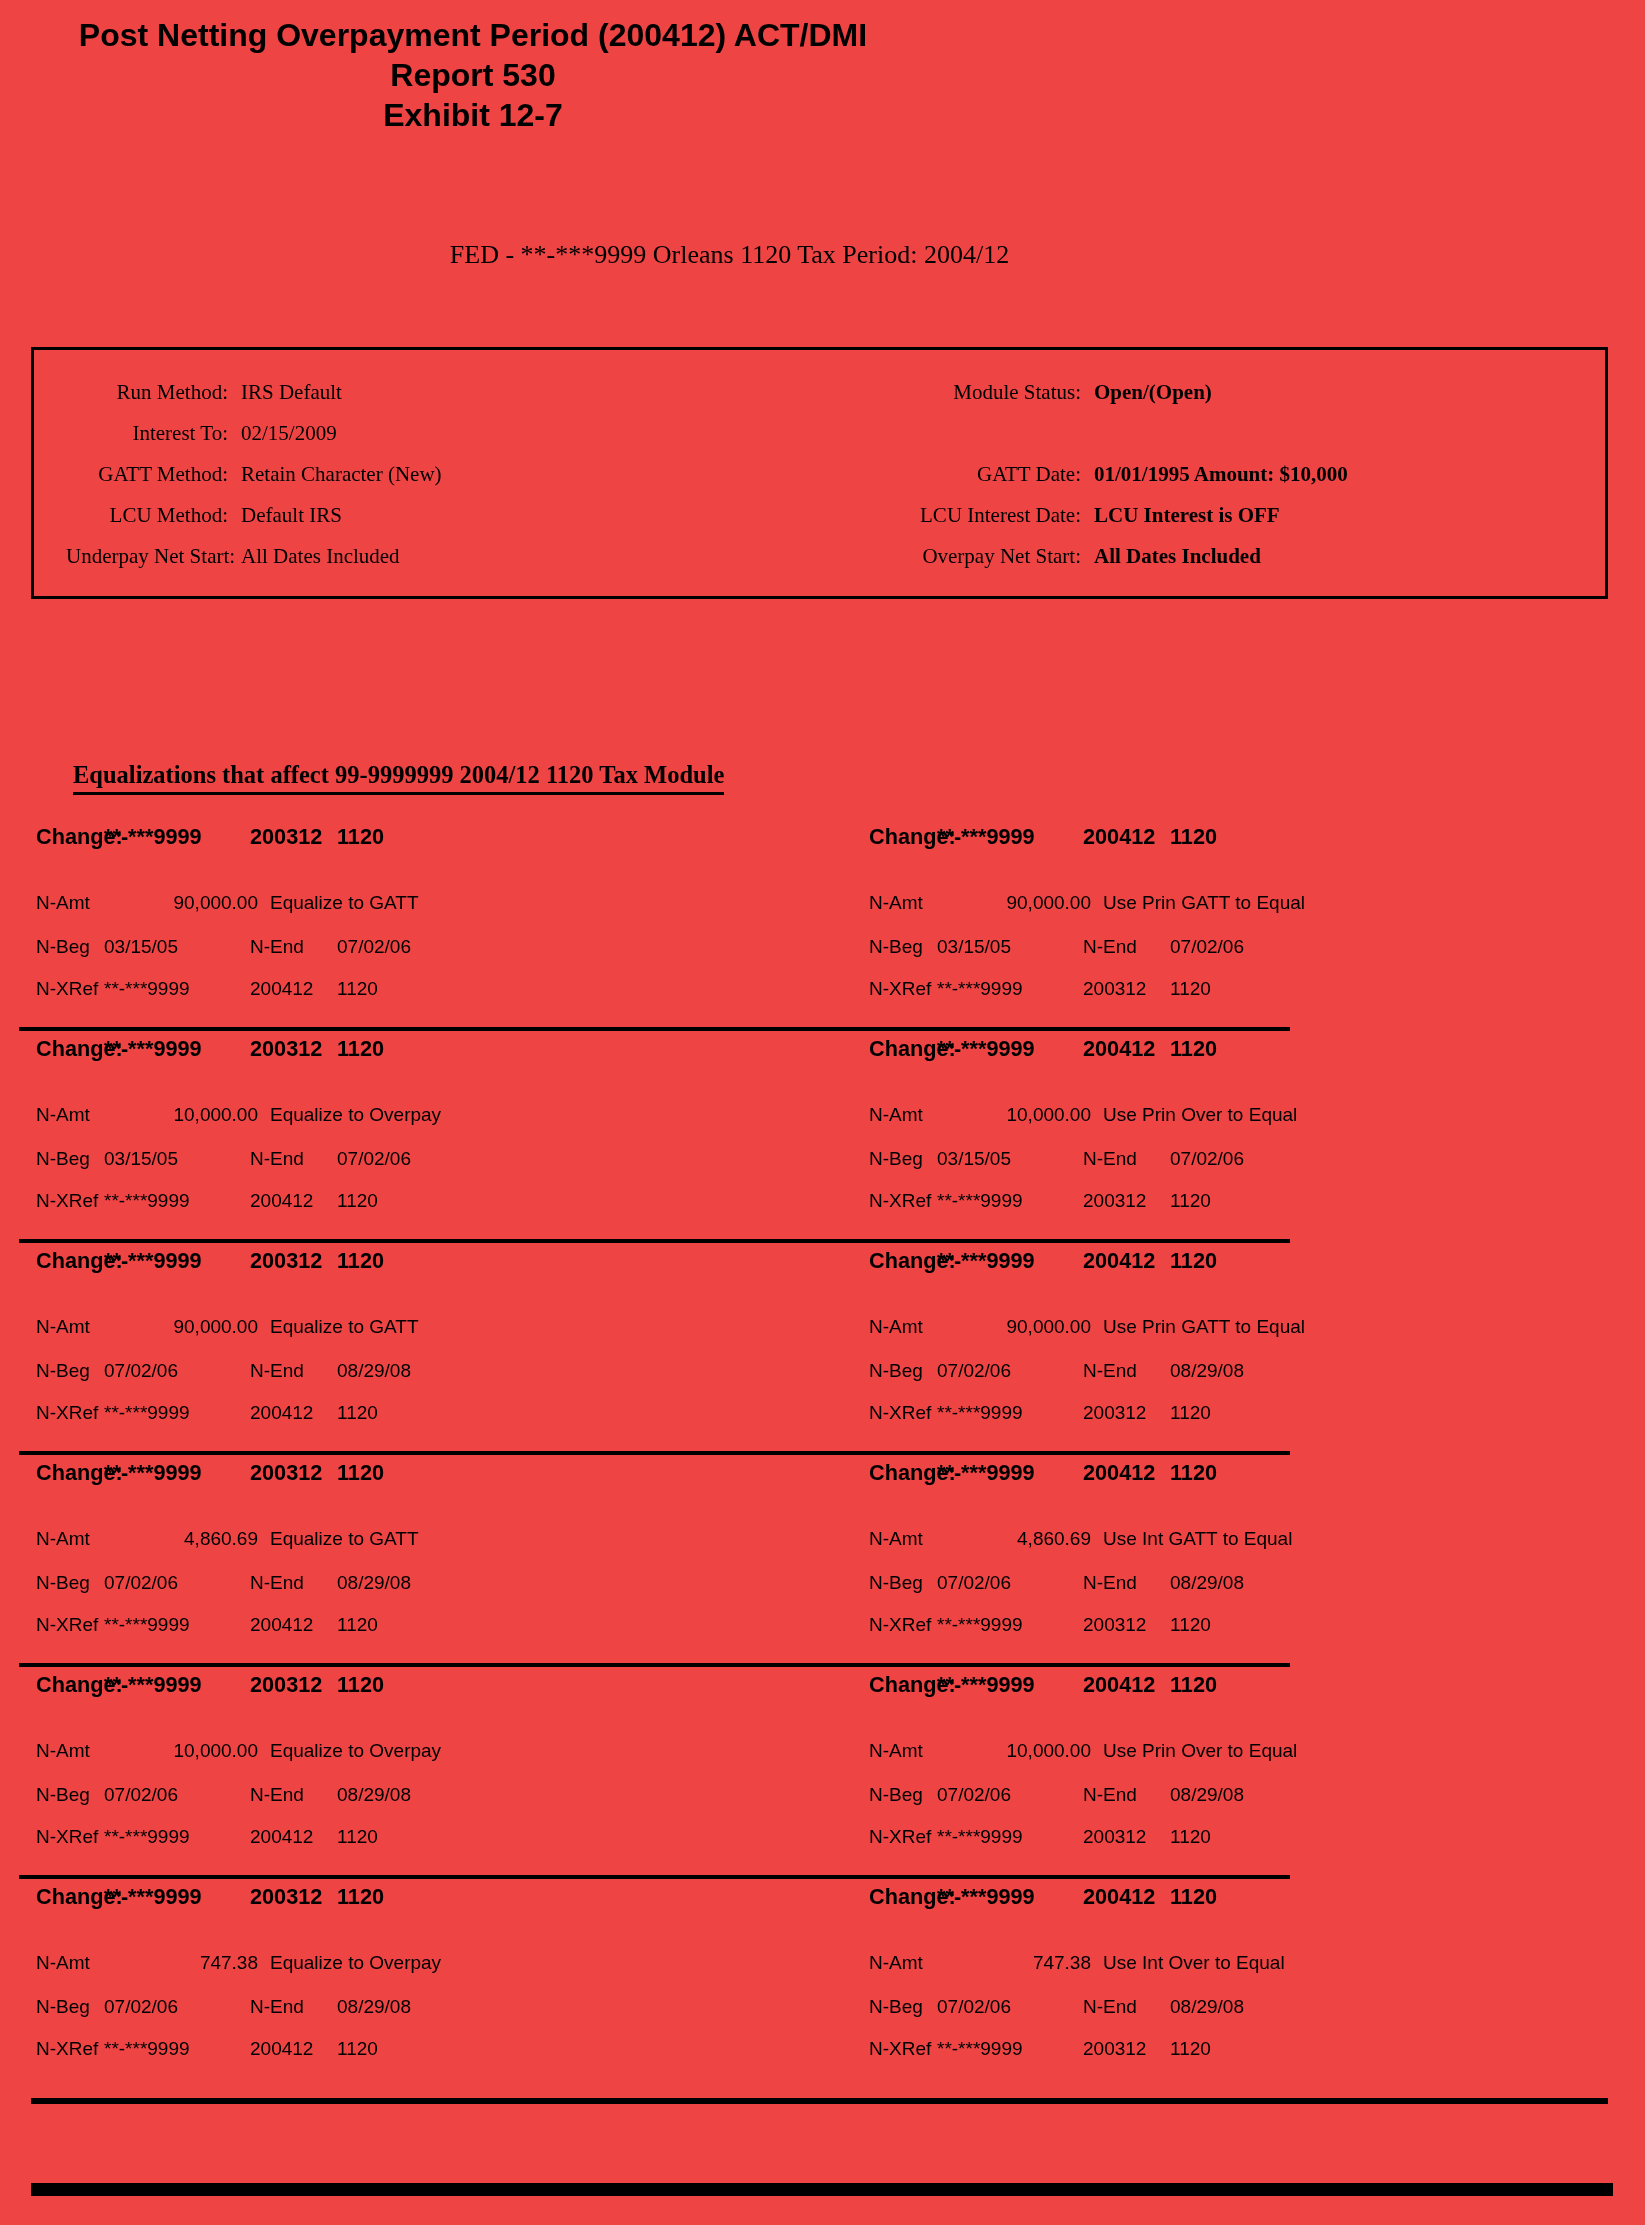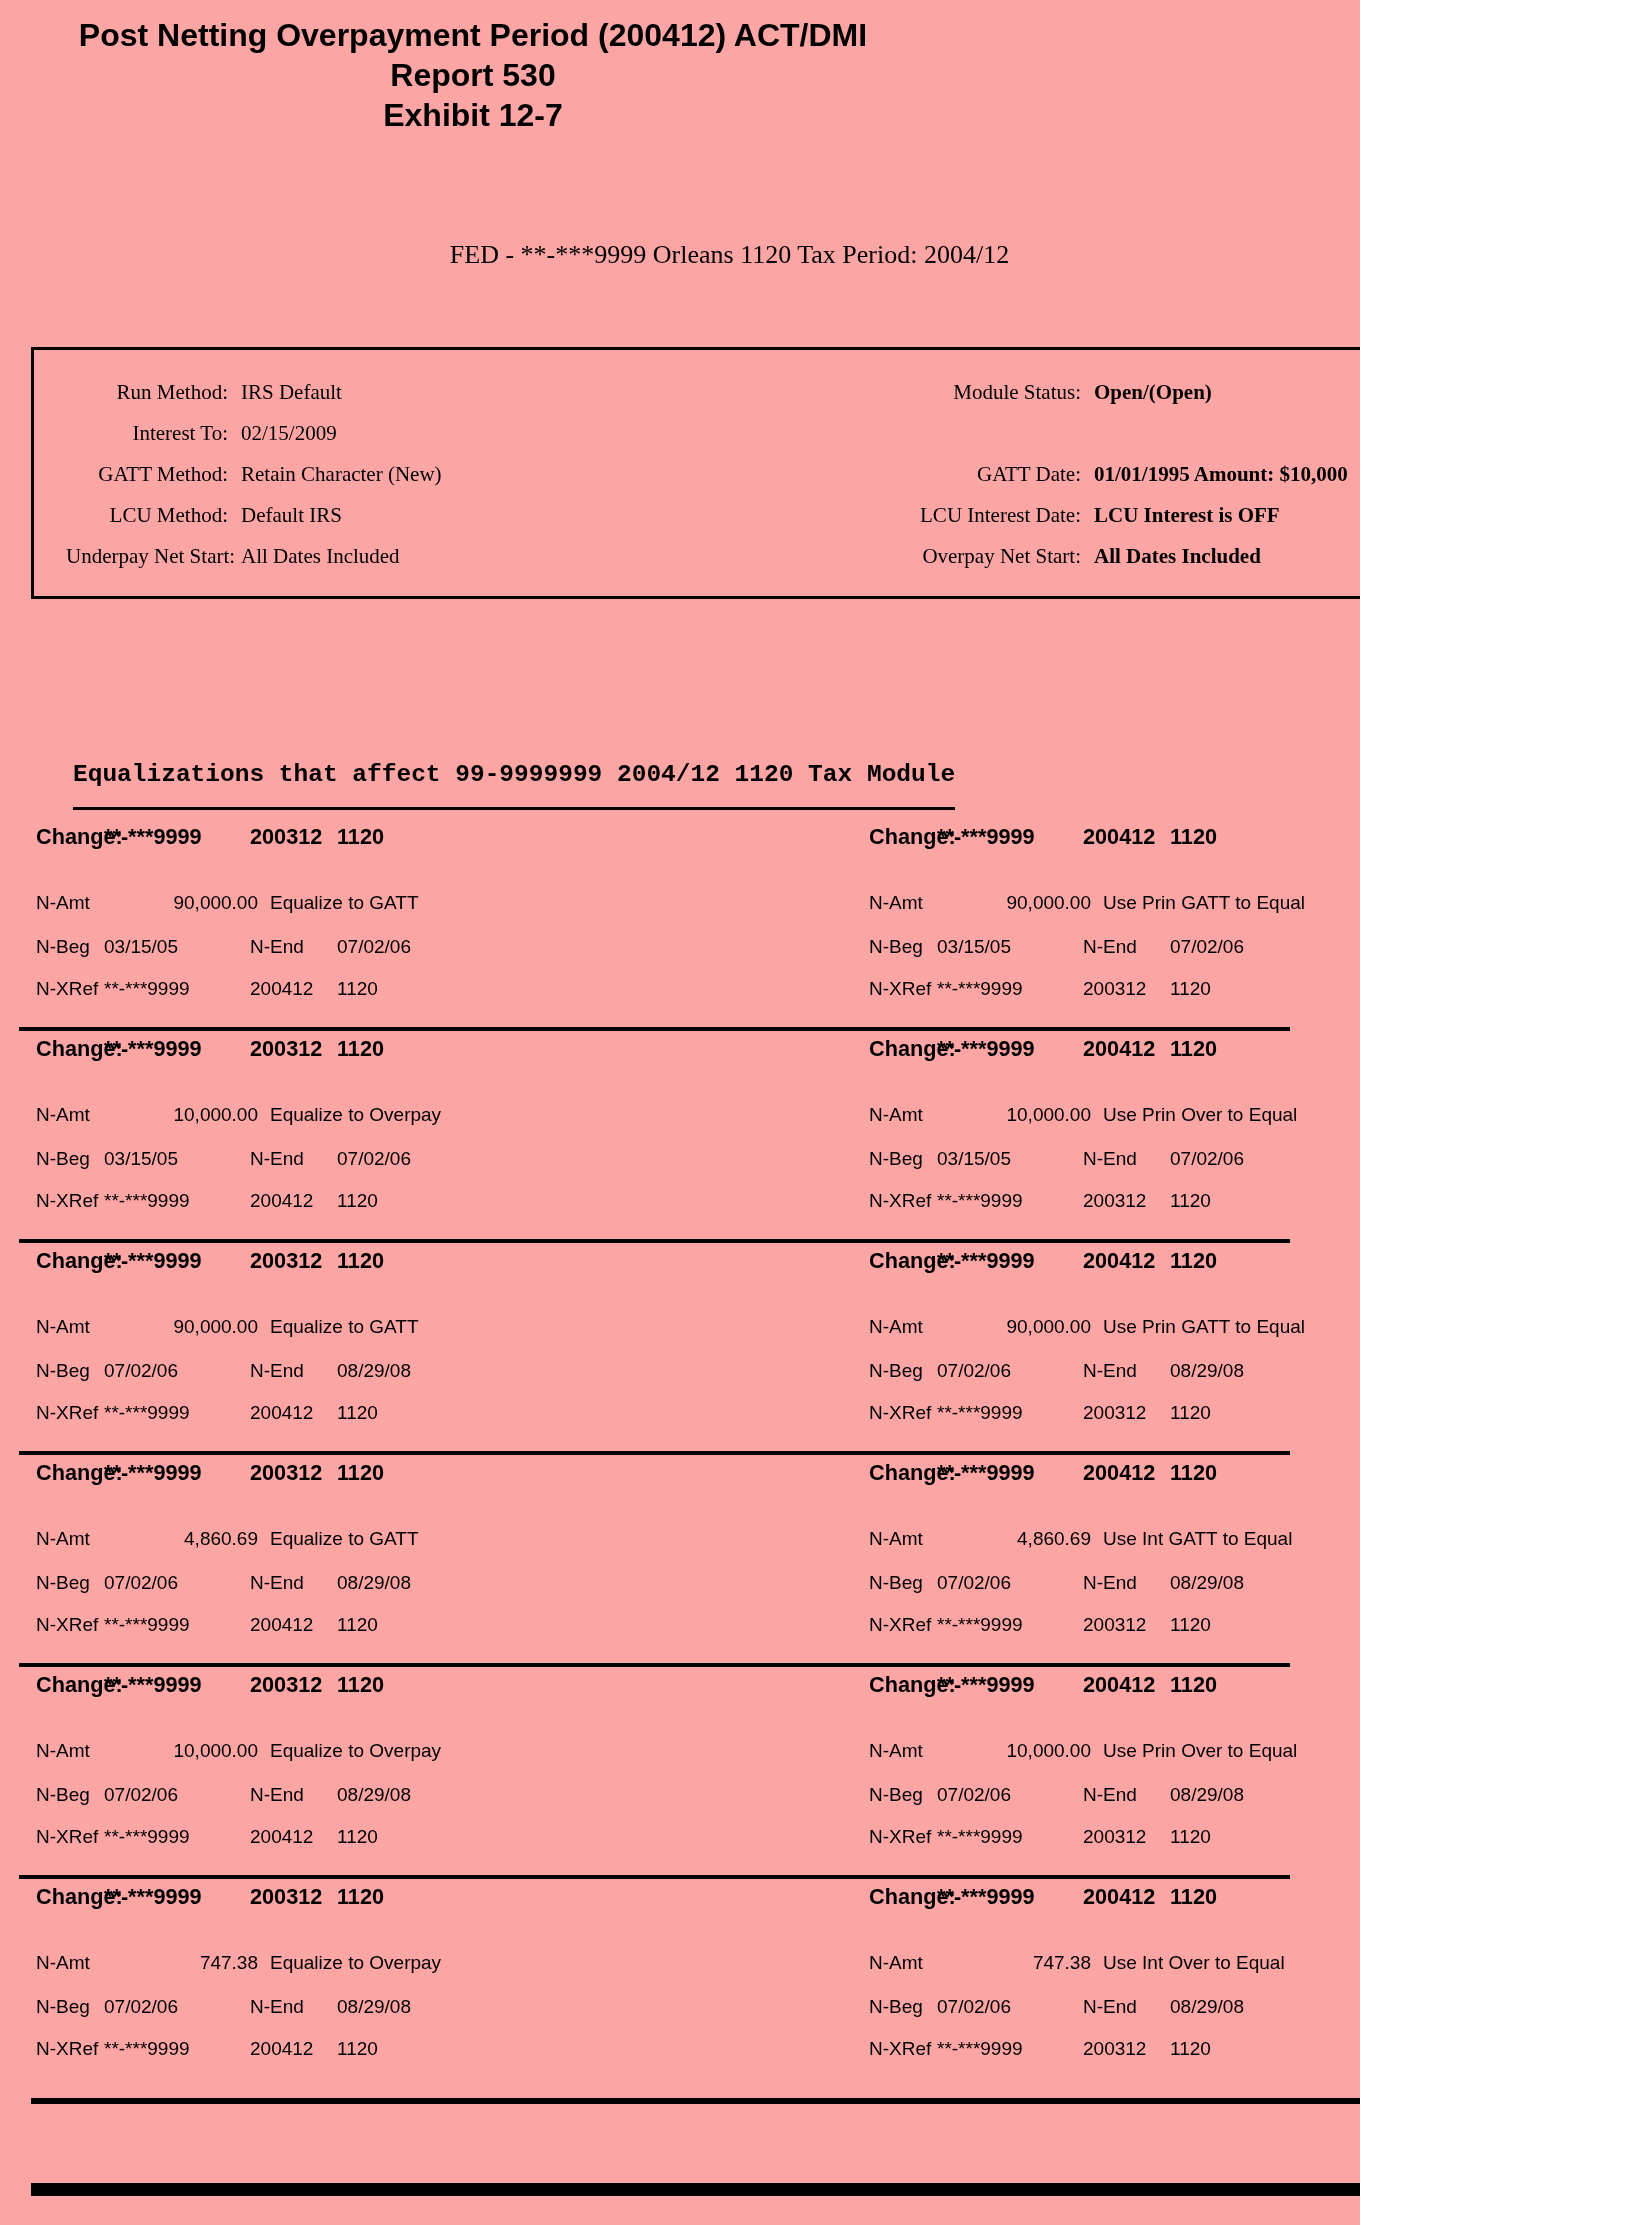--- a/index.html
+++ b/index.html
@@ -1,20 +1,20 @@
 <!DOCTYPE html>
 <html style="font-size:15px"><head>
 <meta charset="utf-8">
 <style>
   html,body{margin:0;padding:0;background:#fff;}
   #page{
     position:relative;
-    width:1360px;
+    width:1645px;
     height:2226px;
-    background:#fca5a5;
+    background:#ef4444;
     color:#000000;
     overflow:hidden;
   }
 
   
   .title-block{
     position:absolute; top:15px; left:33px; width:880px;
     text-align:center;
     font-family:"Liberation Sans", sans-serif;
     font-weight:bold;
@@ -50,24 +50,24 @@
 
   
   .section-heading{
     position:absolute; top:691px; left:33px;
     font-family:"Liberation Serif", serif;
     font-weight:bold; font-style:italic;
     font-size:29px; letter-spacing:0.9px;
   }
   .subheading{
     position:absolute; top:761px; left:73px;
-    font-family:Liberation Mono, monospace;
+    font-family:Liberation Serif, serif;
     font-weight:bold; font-size:24.5px;
     border-bottom:3.8px solid #000;
-    padding-bottom:19px;
+    padding-bottom:3px;
     display:inline-block;
   }
 
   
   #rows{position:absolute; top:815px; left:0; width:1645px;}
   .change-row{position:relative; height:212px;}
   .change-row:not(:first-child)::before{
     content:""; position:absolute; top:0; left:19px; width:1271px; height:3.8px; background:#000;
   }
   .half{position:absolute; top:0; height:100%; width:763px;

